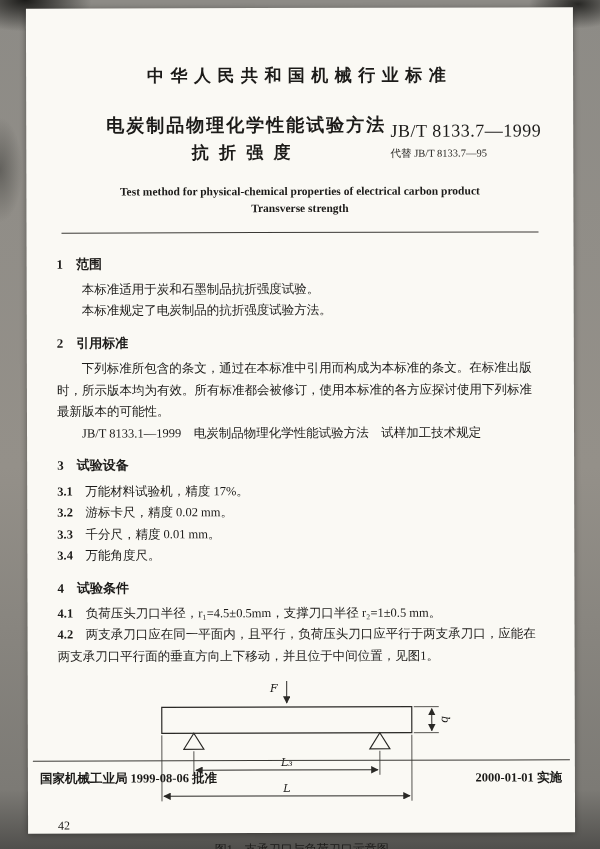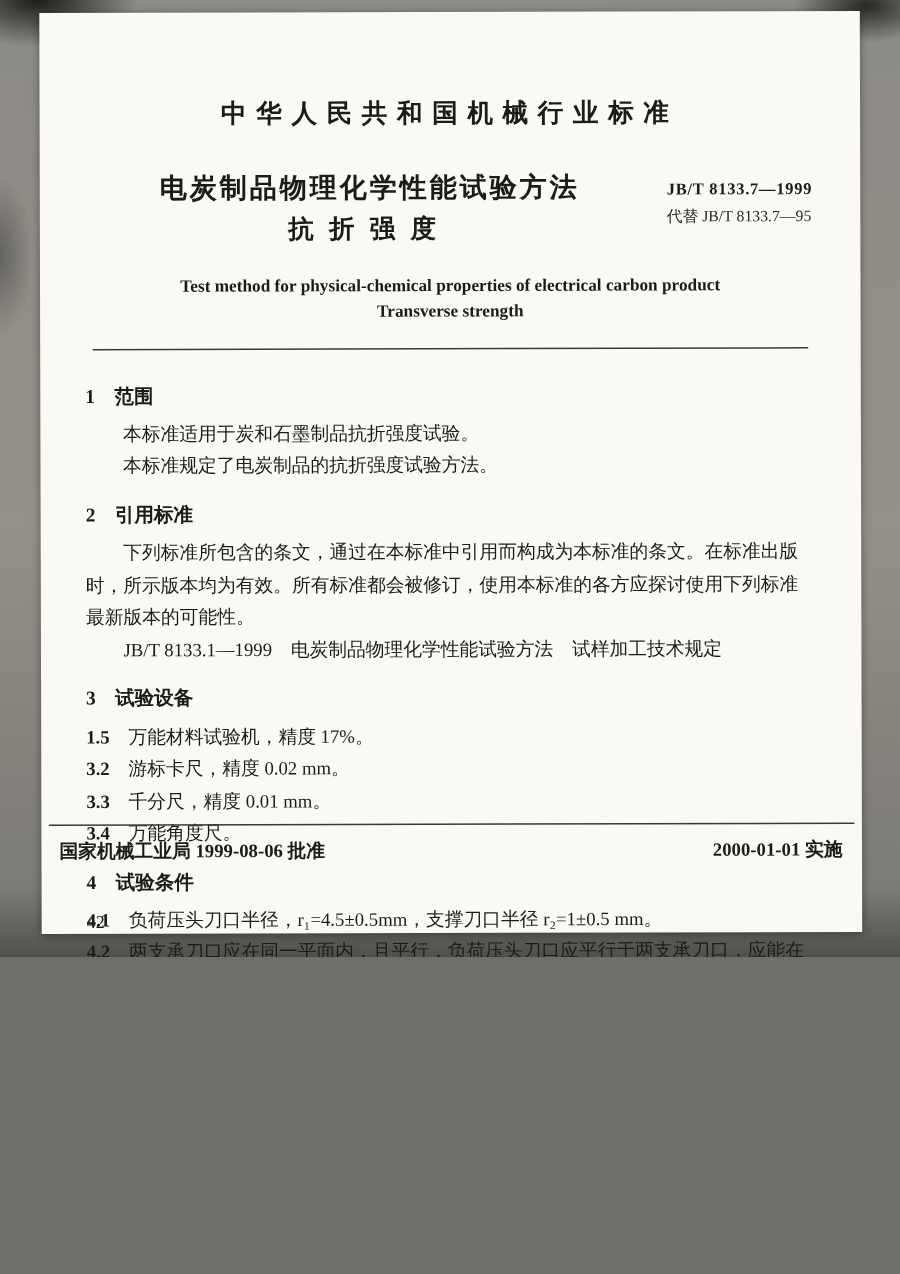--- a/index.html
+++ b/index.html
@@ -3,21 +3,21 @@
 <meta charset="utf-8">
 <style>
   * { box-sizing: border-box; margin: 0; padding: 0; }
   html,body { width:600px; }
   body {
     font-family: "Liberation Serif", "DejaVu Serif", serif;
     background: #6f6e6a;
   }
   .scan {
     position: relative;
-    width: 600px; height: 638px;
+    width: 600px; height: 849px;
     overflow: hidden;
     background:
       radial-gradient(ellipse 95px 45px at 25px 0px, rgba(18,18,16,.92), transparent 70%),
       radial-gradient(ellipse 70px 35px at 578px 4px, rgba(22,22,20,.85), transparent 70%),
       radial-gradient(ellipse 30px 70px at 0px 170px, rgba(45,45,42,.45), transparent 75%),
       linear-gradient(180deg, #8d8b86 0%, #949089 55%, #7c7a75 93%, #504f4c 100%);
   }
   .page {
     position: absolute;
     left: 27px; right: 26px; top: 8px; bottom: 16px;
@@ -34,21 +34,21 @@
     text-align: center;
     font-weight: bold;
     font-size: 17px;
     letter-spacing: 0.38em;
   }
   .title-row { position: relative; margin-top: 26px; min-height: 58px; }
   .titles { width: 70%; margin-left: 4%; text-align: center; margin-top: 25px; }
   .title-cn1 { font-size: 18px; font-weight: bold; letter-spacing: 2px; }
   .title-cn2 { font-size: 17px; font-weight: bold; letter-spacing: 0.6em; margin-top: 4px; }
   .std-num { position: absolute; right: 2px; top: 8px; }
-  .std-num-main { font-size: 11px; letter-spacing: .5px; font-weight: bold; }
+  .std-num-main { font-size: 18px; letter-spacing: .5px; }
   .std-num-rep  { font-size: 10.5px; margin-top: 5px; color: #2a2925; }
   .title-en { text-align: center; font-weight: bold; font-size: 11.5px; line-height: 1.5; }
   .title-en1 { margin-top: 12px; }
 
   .rule {
     border: none;
     border-top: 1.6px solid #3a3935;
     margin: 0 5px;
   }
   .rule-top { margin-top: 14px; }
@@ -120,21 +120,21 @@
 
         <div class="sec-heading">
           <span class="sec-num">2</span><span class="sec-title">引用标准</span>
         </div>
         <p class="para">下列标准所包含的条文，通过在本标准中引用而构成为本标准的条文。在标准出版时，所示版本均为有效。所有标准都会被修订，使用本标准的各方应探讨使用下列标准最新版本的可能性。</p>
         <p class="para">JB/T 8133.1—1999　电炭制品物理化学性能试验方法　试样加工技术规定</p>
 
         <div class="sec-heading">
           <span class="sec-num">3</span><span class="sec-title">试验设备</span>
         </div>
-        <p class="clause"><span class="clause-num">1.5</span><span>万能材料试验机，精度 17%。</span></p>
+        <p class="clause"><span class="clause-num">3.1</span><span>万能材料试验机，精度 17%。</span></p>
         <p class="clause"><span class="clause-num">3.2</span><span>游标卡尺，精度 0.02 mm。</span></p>
         <p class="clause"><span class="clause-num">3.3</span><span>千分尺，精度 0.01 mm。</span></p>
         <p class="clause"><span class="clause-num">3.4</span><span>万能角度尺。</span></p>
 
         <div class="sec-heading">
           <span class="sec-num">4</span><span class="sec-title">试验条件</span>
         </div>
         <p class="clause"><span class="clause-num">4.1</span><span>负荷压头刀口半径，r₁=4.5±0.5mm，支撑刀口半径 r₂=1±0.5 mm。</span></p>
         <p class="clause"><span class="clause-num">4.2</span><span>两支承刀口应在同一平面内，且平行，负荷压头刀口应平行于两支承刀口，应能在两支承刀口平行面的垂直方向上下移动，并且位于中间位置，见图1。</span></p>
 

